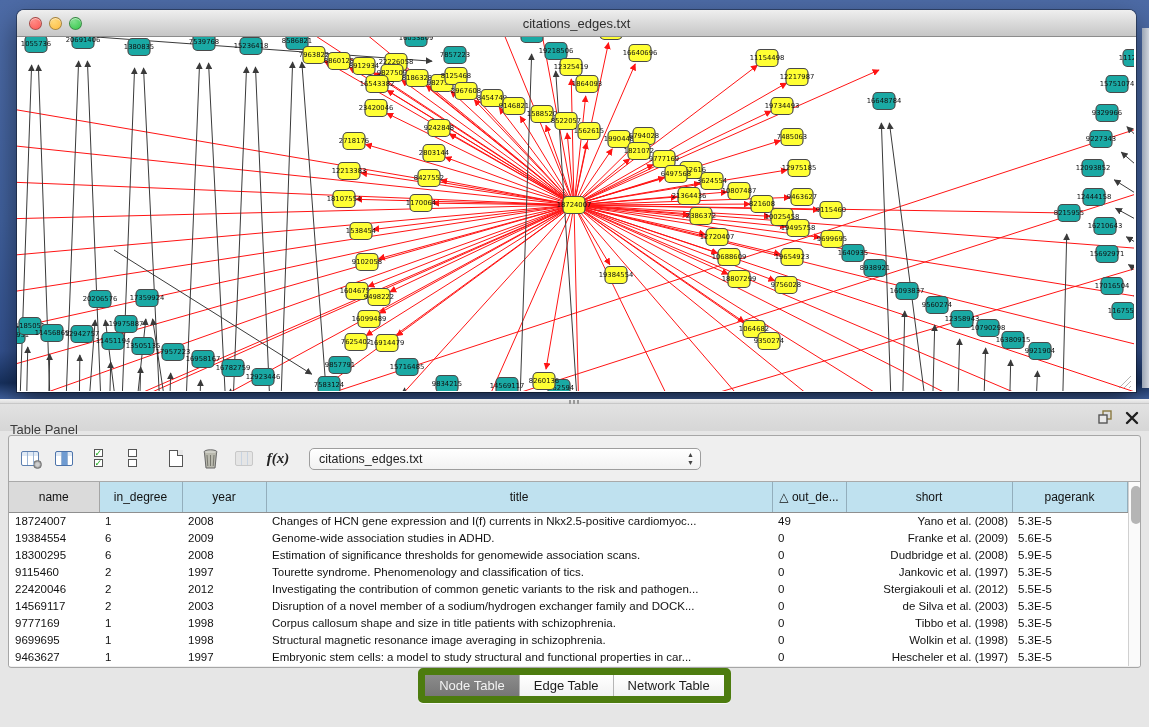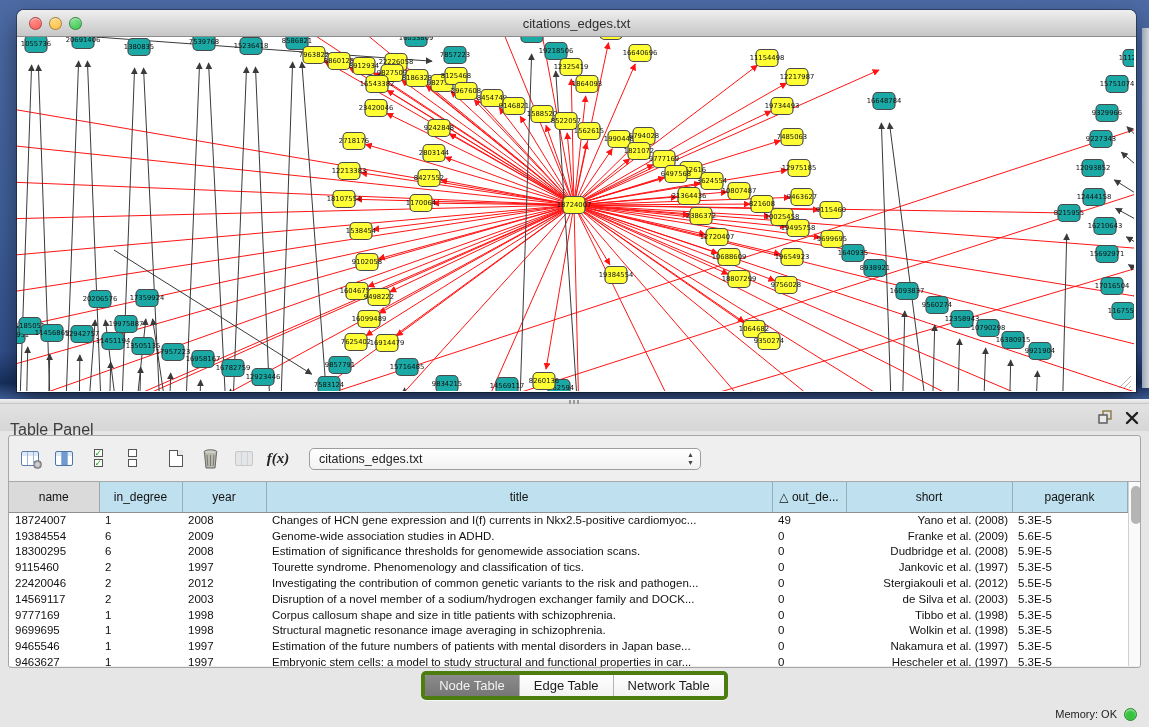--- a/index.html
+++ b/index.html
@@ -27,21 +27,21 @@
 
   
   #table-panel { position:absolute; left:0; top:399px; width:1149px; height:328px;
     background:#e6e6e6; }
   #panel-divider { height:5px; background:linear-gradient(180deg,#f2f2f2,#dddddd); position:relative;
     border-bottom:1px solid #c8c8c8; }
   #panel-divider .grip { position:absolute; left:569px; top:1px; width:10px; height:4px;
     background:repeating-linear-gradient(90deg,#9a9a9a 0 2px, transparent 2px 4px); }
   #panel-header { height:27px; display:flex; align-items:center; padding:0 10px;
     background:linear-gradient(180deg,#e2e2e2,#d6d6d6); }
-  #panel-header .ptitle { font-size:16px; color:#3c3c3c;margin-top:24px; }
+  #panel-header .ptitle { font-size:13px; color:#3c3c3c;margin-top:24px; }
   #panel-header .spacer { flex:1; }
   #panel-header .hdr-btn { margin-left:12px; cursor:pointer; display:flex; align-items:center; }
   #panel-inset { margin:4px 8px 0 8px; height:233px; background:#efefef;
     border:1px solid #a6a6a6; border-radius:3px; overflow:hidden; }
 
   
   #tp-toolbar { height:45px; display:flex; align-items:center; padding:0 10px; gap:12px; }
   .tbi { width:22px; height:22px; display:flex; align-items:center; justify-content:center; cursor:pointer; }
   .tbi.disabled { opacity:.45; cursor:default; }
   .fx { font-family:"Liberation Serif","DejaVu Serif",serif; font-style:italic; font-weight:bold;
@@ -60,21 +60,21 @@
   #data-table th.first { background:#dadada; border-right:1px solid #a5a5a5; }
   #data-table td { height:15.8px; padding:0 4px 0 6px; overflow:hidden; white-space:nowrap; }
   #data-table td.c-short { text-align:right; }
   #data-table tr.datarow { cursor:default; }
   #tp-scrollbar { width:15px; background:#fafafa; border-left:1px solid #d0d0d0; position:relative; }
   #tp-scrollbar .thumb { position:absolute; left:2px; top:4px; width:10px; height:38px;
     background:#b5b5b5; border-radius:6px; }
 
   
   #tabs-row { height:34px; display:flex; align-items:center; justify-content:center; }
-  #seg { display:flex; border:4px solid #4d7c0f; border-radius:5px; overflow:hidden;
+  #seg { display:flex; border:7px solid #4d7c0f; border-radius:5px; overflow:hidden;
     background:#fff; box-shadow:0 1px 0 rgba(255,255,255,.7); }
   #seg .seg-btn { padding:3px 14px; font-size:13px; color:#1c1c1c; background:linear-gradient(180deg,#ffffff,#f2f2f2);
     border-right:1px solid #b5b5b5; cursor:pointer; }
   #seg .seg-btn:last-child { border-right:none; }
   #seg .seg-btn.sel { background:linear-gradient(180deg,#8b8b8b,#767676); color:#f2f2f2; }
 
   
   #status-bar { height:24px; display:flex; align-items:center; justify-content:flex-end; padding-right:12px; gap:7px; }
   #status-bar .mem { font-size:11px; color:#222; }
   #status-bar .dot { width:13px; height:13px; border-radius:50%; background:#37c23f;
@@ -890,29 +890,20 @@
               <tr class="datarow">
                 <td>9699695</td>
                 <td>1</td>
                 <td>1998</td>
                 <td>Structural magnetic resonance image averaging in schizophrenia.</td>
                 <td>0</td>
                 <td class="c-short">Wolkin et al. (1998)</td>
                 <td>5.3E-5</td>
               </tr>
               <tr class="datarow">
-                <td>9465546</td>
-                <td>1</td>
-                <td>1997</td>
-                <td>Estimation of the future numbers of patients with mental disorders in Japan base...</td>
-                <td>0</td>
-                <td class="c-short">Nakamura et al. (1997)</td>
-                <td>5.3E-5</td>
-              </tr>
-              <tr class="datarow">
                 <td>9463627</td>
                 <td>1</td>
                 <td>1997</td>
                 <td>Embryonic stem cells: a model to study structural and functional properties in car...</td>
                 <td>0</td>
                 <td class="c-short">Hescheler et al. (1997)</td>
                 <td>5.3E-5</td>
               </tr>
             </tbody>
         </table>
@@ -923,18 +914,14 @@
     </div>
 
     <div id="tabs-row">
       <div id="seg">
         <span class="seg-btn sel">Node Table</span>
         <span class="seg-btn">Edge Table</span>
         <span class="seg-btn">Network Table</span>
       </div>
     </div>
 
-    <div id="status-bar">
-      <span class="mem">Memory: OK</span>
-      <span class="dot"></span>
-    </div>
   </div>
 </div>
 
 </body></html>

